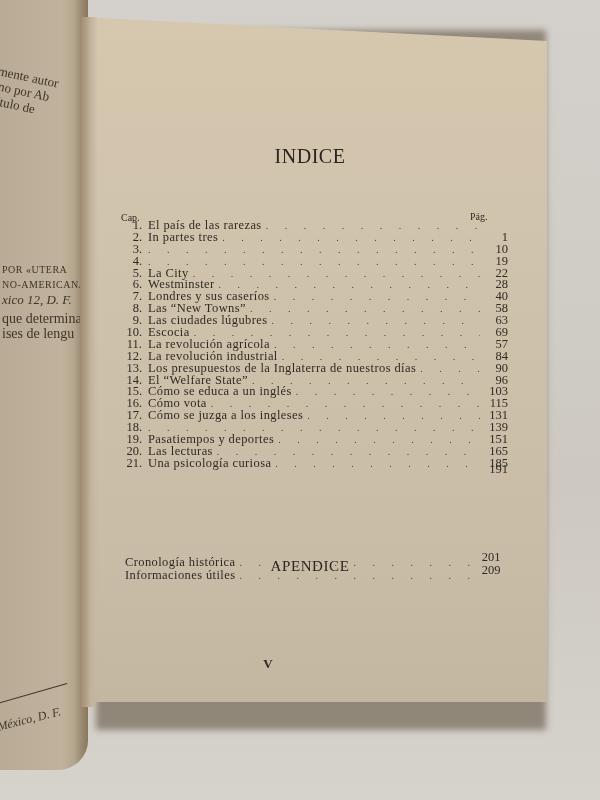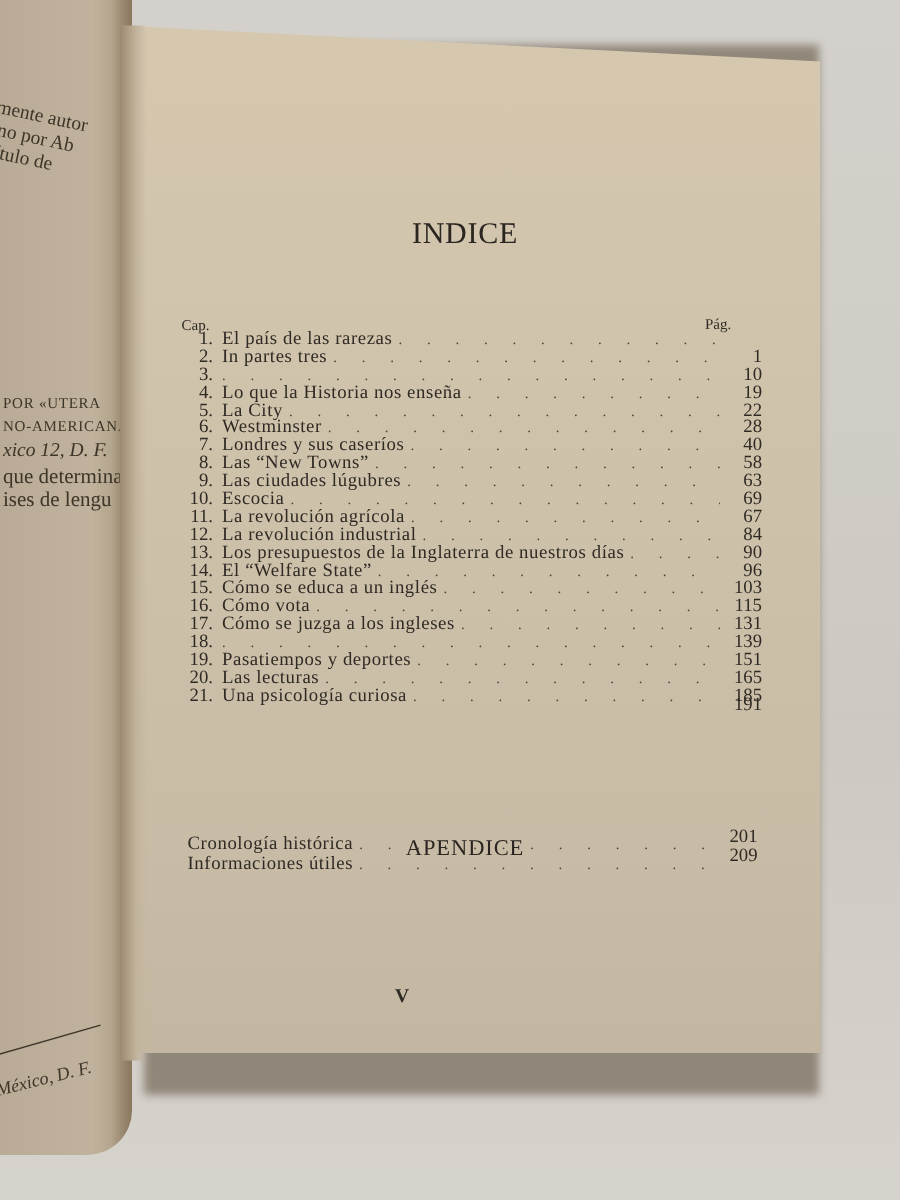--- a/index.html
+++ b/index.html
@@ -183,21 +183,21 @@
     .appendix {
       position: absolute;
       left: 15px;
       top: 556px;
       width: 382px;
       margin: 0;
       padding: 0;
       list-style: none;
     }
     .appendix .toc-row { height: 13px; }
-    .appendix .toc-page { position: relative; top: -5px; }
+    .appendix .toc-page { position: relative; top: -5px; text-align: center; }
     .folio {
       position: absolute;
       left: 0;
       top: 656px;
       width: 316px;
       text-align: center;
       font-size: 13px;
       font-weight: bold;
     }
   </style>
@@ -246,21 +246,20 @@
         <span class="toc-leader">. . . . . . . . . . . . . . . . . . . . . . . . . . . . . . . . . . . . . .</span>
         <span class="toc-page">1</span>
       </li>
     <li class="toc-row">
         <span class="toc-num">3.</span>
         <span class="toc-leader">. . . . . . . . . . . . . . . . . . . . . . . . . . . . . . . . . . . . . .</span>
         <span class="toc-page">10</span>
       </li>
     <li class="toc-row">
         <span class="toc-num">4.</span>
-        <span class="toc-title">Lo que la Historia nos enseña</span>
         <span class="toc-leader">. . . . . . . . . . . . . . . . . . . . . . . . . . . . . . . . . . . . . .</span>
         <span class="toc-page">19</span>
       </li>
     <li class="toc-row">
         <span class="toc-num">5.</span>
         <span class="toc-title">La City</span>
         <span class="toc-leader">. . . . . . . . . . . . . . . . . . . . . . . . . . . . . . . . . . . . . .</span>
         <span class="toc-page">22</span>
       </li>
     <li class="toc-row">
@@ -290,21 +289,21 @@
     <li class="toc-row">
         <span class="toc-num">10.</span>
         <span class="toc-title">Escocia</span>
         <span class="toc-leader">. . . . . . . . . . . . . . . . . . . . . . . . . . . . . . . . . . . . . .</span>
         <span class="toc-page">69</span>
       </li>
     <li class="toc-row">
         <span class="toc-num">11.</span>
         <span class="toc-title">La revolución agrícola</span>
         <span class="toc-leader">. . . . . . . . . . . . . . . . . . . . . . . . . . . . . . . . . . . . . .</span>
-        <span class="toc-page">67</span>
+        <span class="toc-page">57</span>
       </li>
     <li class="toc-row">
         <span class="toc-num">12.</span>
         <span class="toc-title">La revolución industrial</span>
         <span class="toc-leader">. . . . . . . . . . . . . . . . . . . . . . . . . . . . . . . . . . . . . .</span>
         <span class="toc-page">84</span>
       </li>
     <li class="toc-row">
         <span class="toc-num">13.</span>
         <span class="toc-title">Los presupuestos de la Inglaterra de nuestros días</span>

